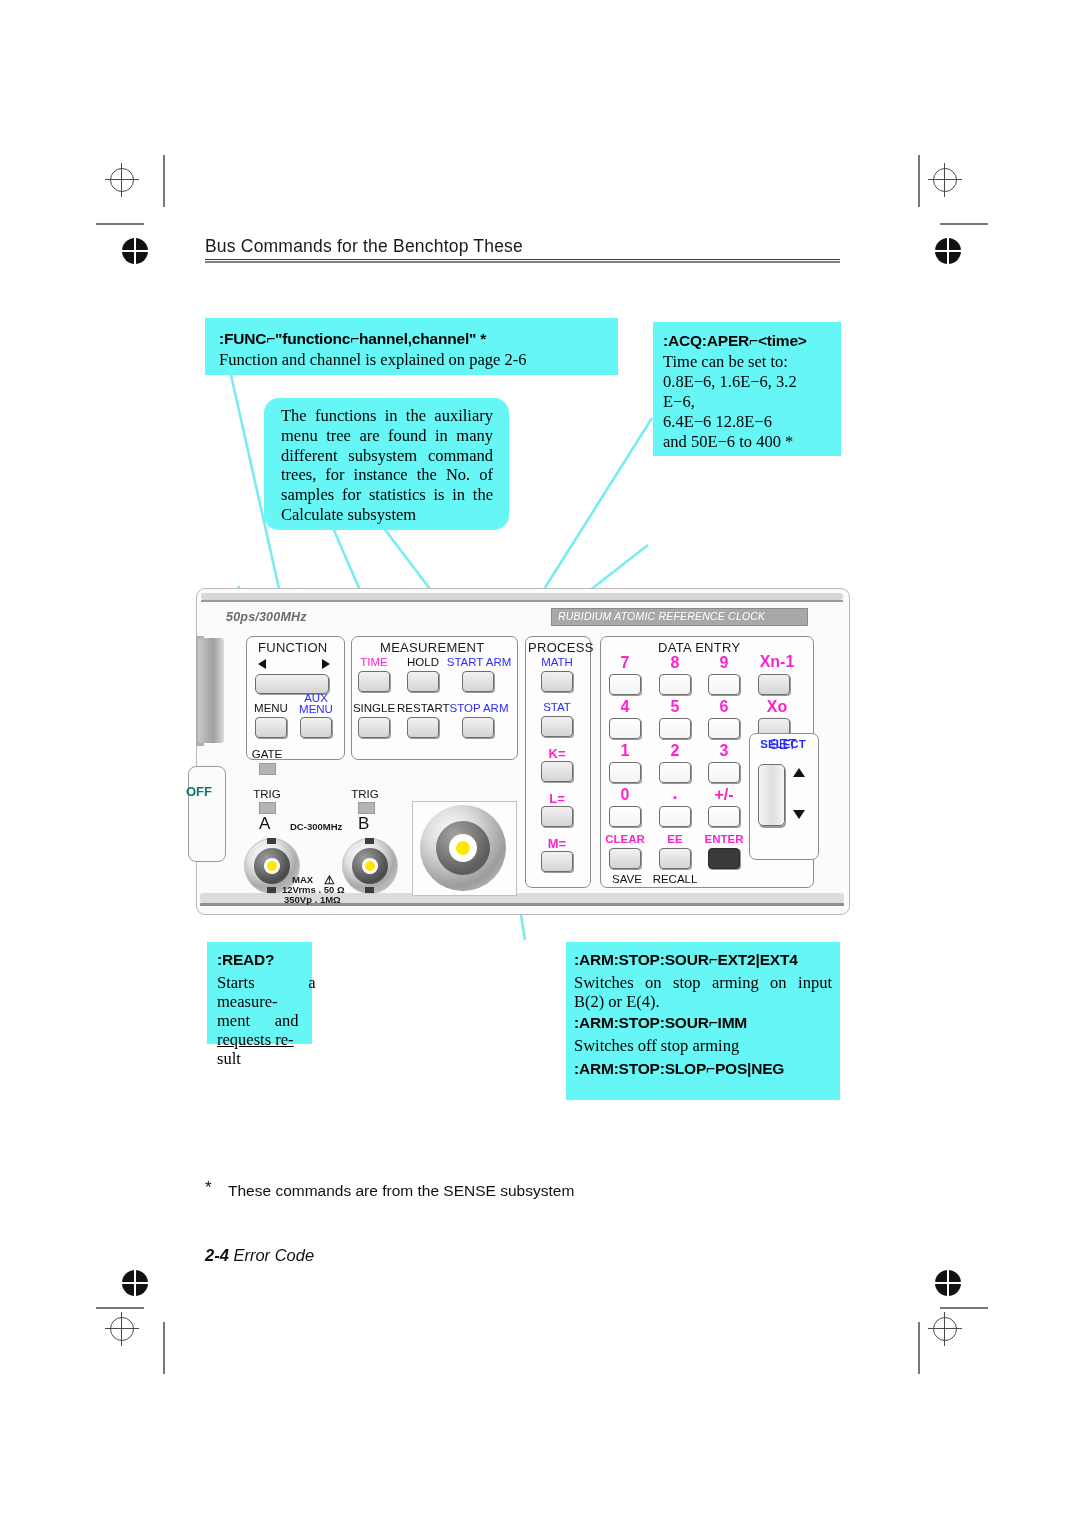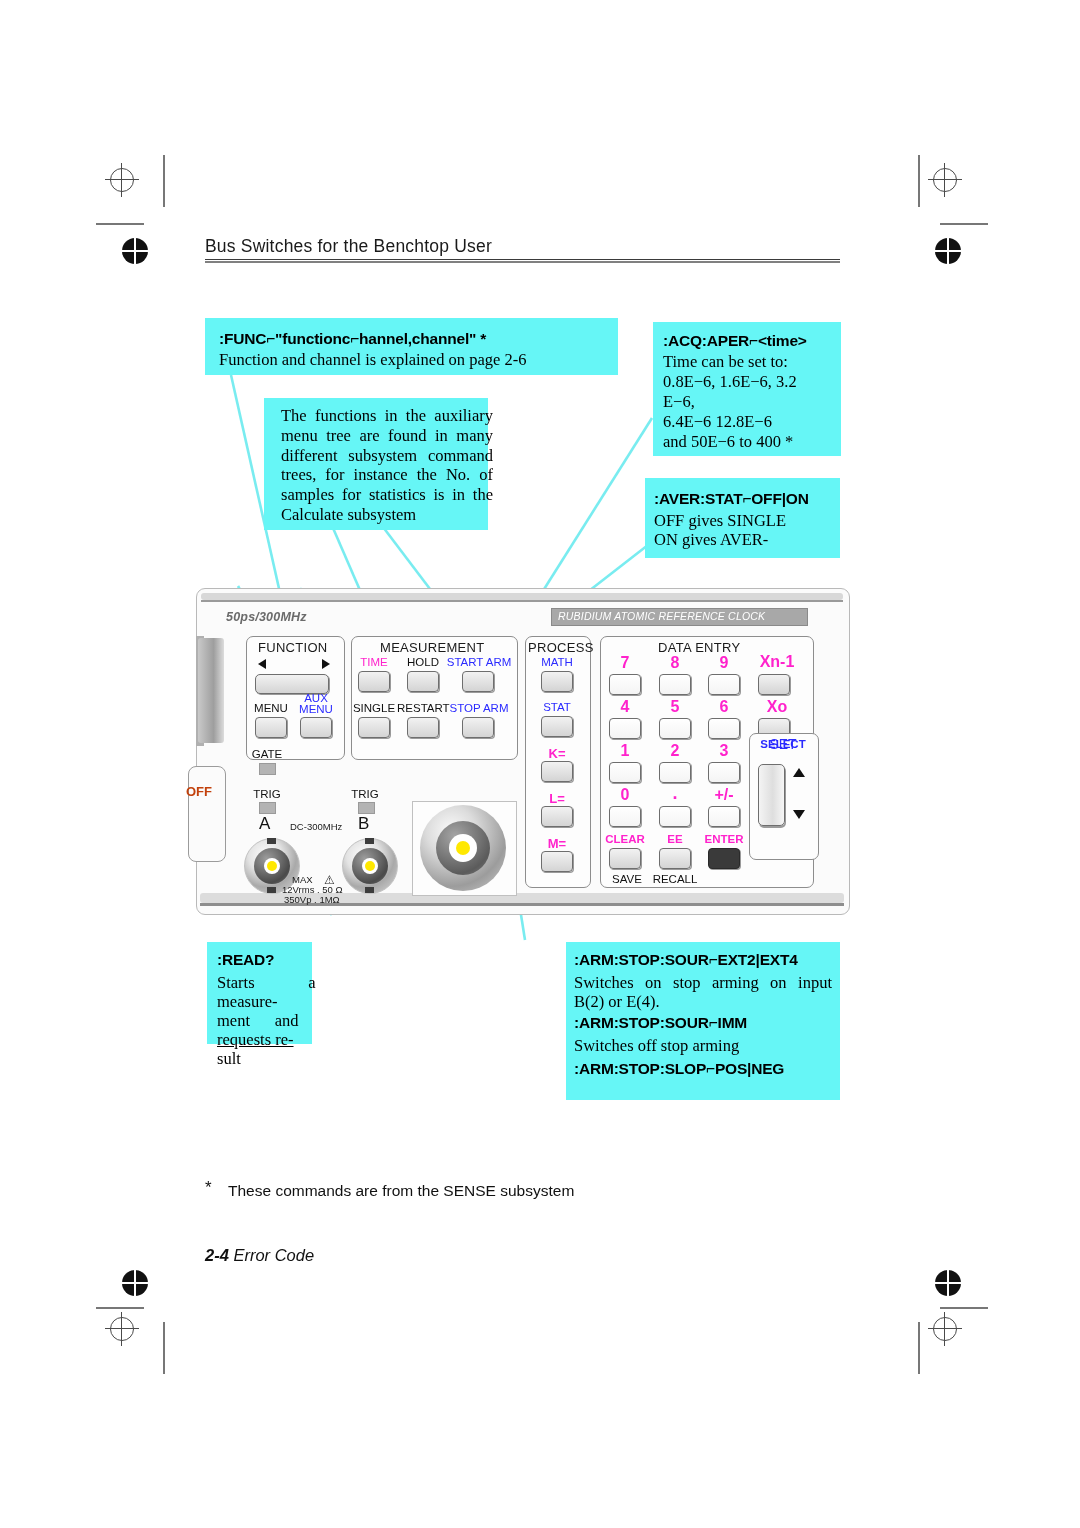--- a/index.html
+++ b/index.html
@@ -53,21 +53,21 @@
   .rub-lbl{position:absolute;left:355px;top:20px;width:255px;height:16px;background:#a8a8a8;
      border:1px solid #8a8a8a;}
   .rub-lbl span{position:absolute;left:6px;top:1px;font-style:italic;font-size:10.5px;color:#fff;
      letter-spacing:.2px;white-space:nowrap;}
 
   .lbracket{position:absolute;left:2px;top:50px;width:26px;height:105px;
      background:linear-gradient(90deg,#c9c9c9,#9e9e9e 60%,#dcdcdc);border-radius:3px;}
   .lbracket2{position:absolute;left:0px;top:48px;width:8px;height:110px;background:#b0b0b0;}
   .offbox{position:absolute;left:-8px;top:178px;width:36px;height:94px;border:1.4px solid #9b9b9b;
      border-radius:8px;background:#fbfbfb;}
-  .off-txt{position:absolute;left:-10px;top:196px;font-size:13px;font-weight:bold;color:#c2410c;}
+  .off-txt{position:absolute;left:-10px;top:196px;font-size:13px;font-weight:bold;color:#0f766e;}
 
   .grp{position:absolute;border:1.4px solid #8d8d8d;border-radius:7px;background:#fdfdfd;}
   .grp-title{position:absolute;font-size:13px;color:#1a1a1a;letter-spacing:.3px;white-space:nowrap;}
 
   .btn{position:absolute;width:32px;height:21px;border-radius:4px;
      background:linear-gradient(180deg,#f2f2f2,#d4d4d4);
      border:1.3px solid #6e6e6e;box-shadow:1px 1px 0 #9a9a9a;box-sizing:border-box;}
   .btn.wide{width:74px;height:20px;border-radius:5px;}
   .btn.num{background:linear-gradient(180deg,#ffffff,#f4f4f4);}
   .btn.dark{background:#3a3a3a;border-color:#2a2a2a;}
@@ -87,21 +87,21 @@
   .bnc .pin i{position:absolute;left:3px;top:3px;width:10px;height:10px;border-radius:50%;background:#ffe800;display:block;}
   .bnc .lug{position:absolute;width:9px;height:6px;background:#3c3c3c;}
   .bigbnc{position:absolute;width:86px;height:86px;border-radius:50%;
      background:radial-gradient(circle at 36% 30%,#fafafa 0%,#dcdcdc 30%,#9c9c9c 68%,#cfcfcf 100%);}
   .bigbnc .ring{position:absolute;left:16px;top:16px;width:54px;height:54px;border-radius:50%;
      background:radial-gradient(circle at 35% 28%,#a5a5a5,#5b5b5b 72%,#848484);}
   .bigbnc .pin{position:absolute;left:29px;top:29px;width:28px;height:28px;border-radius:50%;background:#fff;}
   .bigbnc .pin i{position:absolute;left:7px;top:7px;width:14px;height:14px;border-radius:50%;background:#ffe800;display:block;}
 
   .sq-frame{position:absolute;border:1.2px solid #c0c0c0;background:#fdfdfd;}
-  .tinytxt{position:absolute;font-size:9.5px;color:#1a1a1a;white-space:nowrap;}
+  .tinytxt{position:absolute;font-size:9.5px;color:#1a1a1a;white-space:nowrap;font-weight:bold;}
   .ch-letter{position:absolute;font-size:17px;color:#111;font-weight:500;}
   .arrowL,.arrowR{position:absolute;width:0;height:0;border-top:5.5px solid transparent;border-bottom:5.5px solid transparent;}
   .arrowL{border-right:8px solid #111;}
   .arrowR{border-left:8px solid #111;}
   .tri-up,.tri-dn{position:absolute;width:0;height:0;border-left:6px solid transparent;border-right:6px solid transparent;}
   .tri-up{border-bottom:9px solid #111;}
   .tri-dn{border-top:9px solid #111;}
   .slider{position:absolute;width:25px;height:60px;border-radius:5px;
      background:linear-gradient(90deg,#f4f4f4,#dedede 55%,#f6f6f6);border:1.3px solid #6e6e6e;
      box-shadow:1px 2px 0 #9a9a9a;}
@@ -159,21 +159,21 @@
       <div class="dh"></div>
   </div>
   <div class="trimline" style="left:940px;top:1307px;width:48px;height:2px;"></div>
   <div class="regmark" style="left:928px;top:1312px;">
     <div class="circ"></div>
       <div class="vl"></div>
       <div class="hl"></div>
   </div>
   <div class="trimline" style="left:918px;top:1322px;width:2px;height:52px;"></div>
 
-  <div class="hdr-title">Bus Switches for the Benchtop User</div>
+  <div class="hdr-title">Bus Commands for the Benchtop These</div>
   <div class="hdr-rule2"></div>
   <div class="hdr-rule"></div>
 
   <svg class="leaders" viewBox="0 0 1080 1528">
     <g stroke="#79ecf0" stroke-width="2.6" fill="none">
 
       <line x1="231" y1="375" x2="289" y2="633"></line>
 
       <line x1="333" y1="528" x2="385" y2="648"></line>
 
@@ -202,38 +202,33 @@
       <line x1="620" y1="905" x2="545" y2="742"></line>
       <line x1="700" y1="900" x2="760" y2="858"></line>
     </g>
   </svg>
 
   <div class="cbox" style="left:205px;top:318px;width:413px;height:57px;">
     <div class="cb-cmd" style="position:absolute;left:14px;top:12px;">:FUNC⌐"functionc⌐hannel,channel"   *</div>
     <div class="cb-txt" style="position:absolute;left:14px;top:33px;">Function and channel is explained on page 2-6</div>
   </div>
 
-  <div class="cbox" style="left:264px;top:398px;width:224px;height:132px;">
+  <div class="cbox" style="left:264px;top:398px;width:245px;height:132px;border-radius:15px;">
     <div class="cb-txt cb-just" style="position:absolute;left:17px;top:8px;width:212px;line-height:1.2;">The  functions in the auxiliary menu tree are found in many different subsystem command trees, for instance the No. of samples for statistics is in the Calculate subsystem</div>
   </div>
 
   <div class="cbox" style="left:653px;top:322px;width:188px;height:134px;">
     <div class="cb-cmd" style="position:absolute;left:10px;top:10px;">:ACQ:APER⌐&lt;time&gt;</div>
     <div class="cb-txt" style="position:absolute;left:10px;top:31px;">Time can be set to:</div>
     <div class="cb-txt" style="position:absolute;left:10px;top:51px;">0.8E−6,  1.6E−6,  3.2</div>
     <div class="cb-txt" style="position:absolute;left:10px;top:71px;">E−6,</div>
     <div class="cb-txt" style="position:absolute;left:10px;top:91px;">6.4E−6    12.8E−6</div>
     <div class="cb-txt" style="position:absolute;left:10px;top:111px;">and 50E−6 to 400     *</div>
   </div>
 
-  <div class="cbox" style="left:645px;top:478px;width:195px;height:80px;">
-    <div class="cb-cmd" style="position:absolute;left:9px;top:12px;">:AVER:STAT⌐OFF|ON</div>
-    <div class="cb-txt" style="position:absolute;left:9px;top:34px;">OFF gives SINGLE</div>
-    <div class="cb-txt" style="position:absolute;left:9px;top:53px;">ON      gives      AVER-</div>
-  </div>
 
   <div class="instrument">
     <div class="inst-body"></div>
     <div class="inst-topbar"></div>
     <div class="inst-topbar2"></div>
     <div class="inst-botbar"></div>
     <div class="inst-botbar2"></div>
 
     <div class="model-lbl">50ps/300MHz</div>
 

